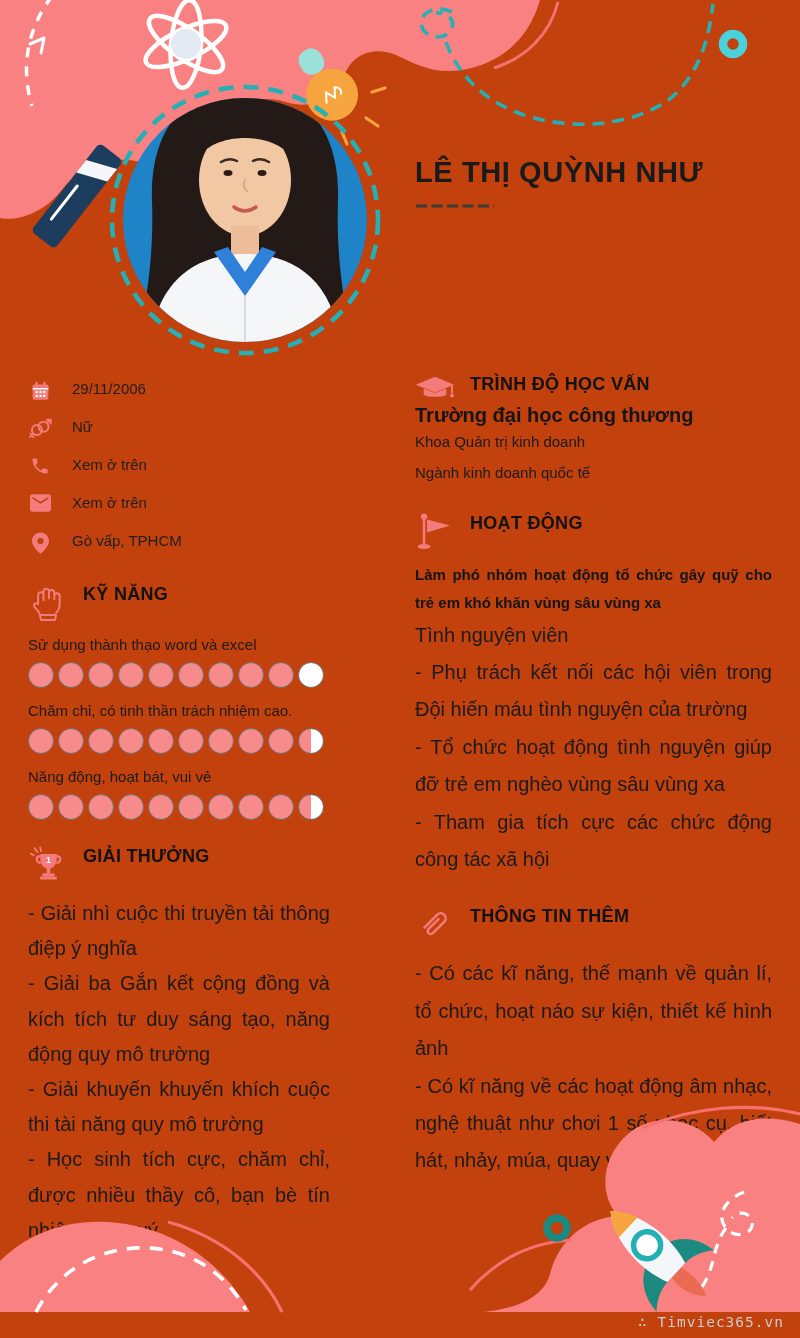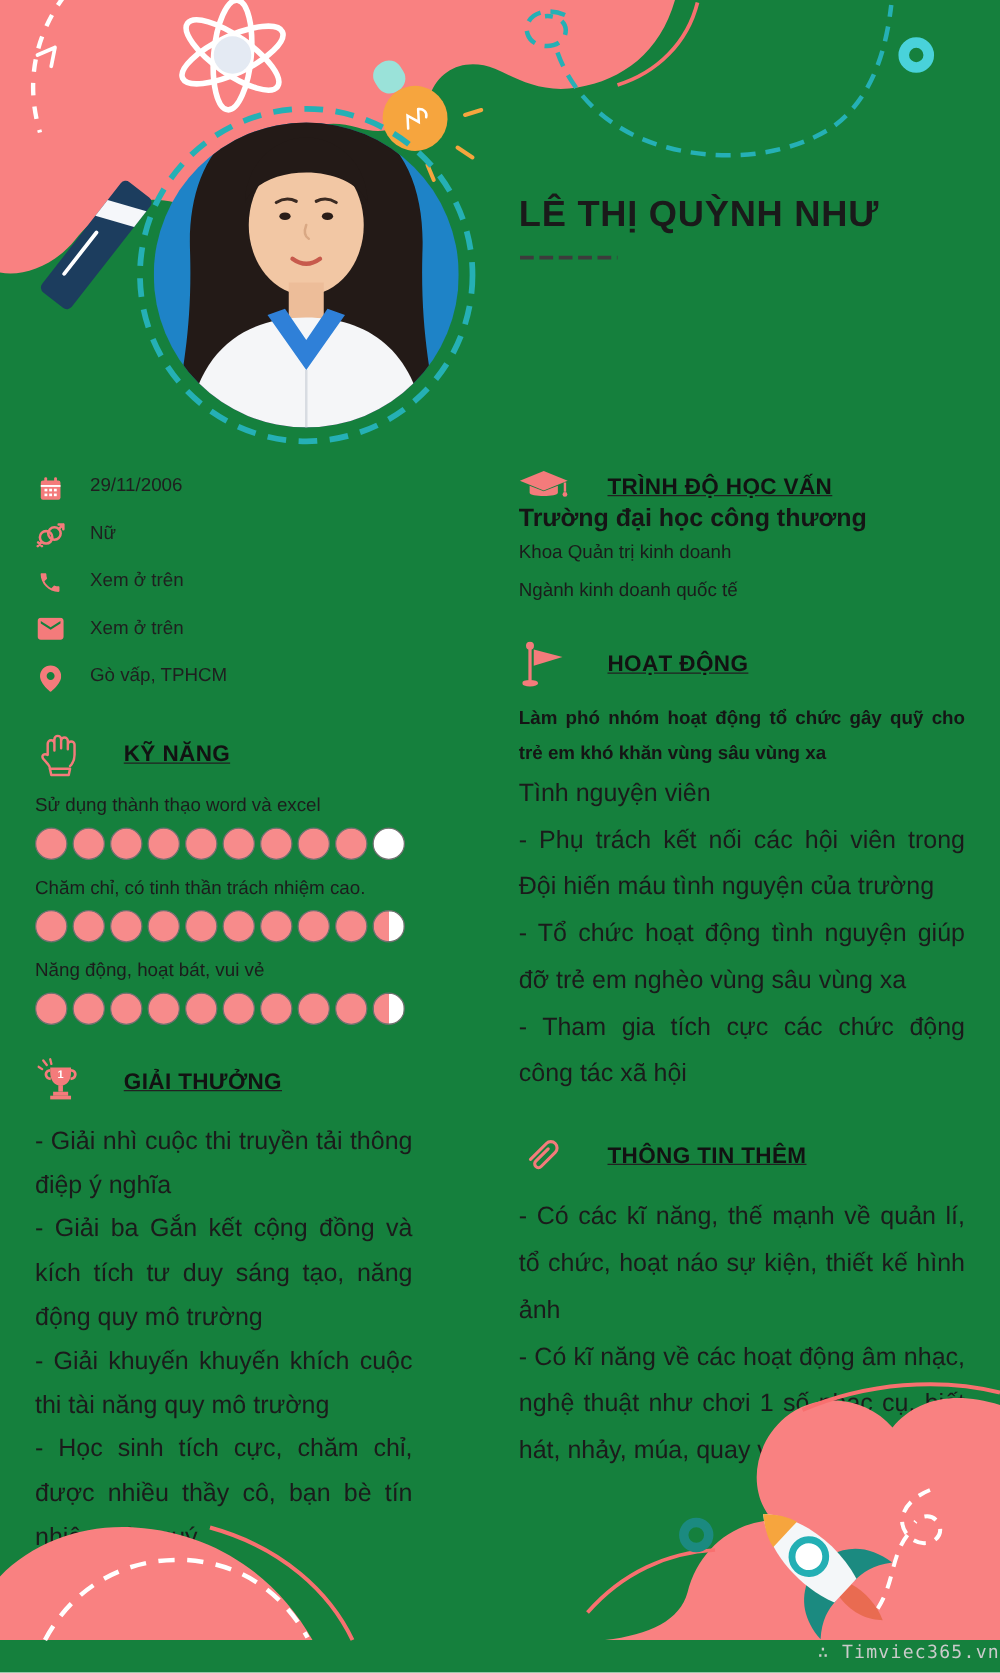--- a/index.html
+++ b/index.html
@@ -1,35 +1,35 @@
 <!DOCTYPE html>
 <html><head>
 <meta charset="utf-8">
 <style>
   html,body{margin:0;padding:0;background:#fff;}
-  .page{position:relative;width:800px;height:1338px;background:#15803d;overflow:hidden;
+  .page{position:relative;width:800px;height:1338px;background:#c2410c;overflow:hidden;
         font-family:"Liberation Sans",sans-serif;color:#212121;}
   svg{display:block;}
   .abs{position:absolute;}
 
   
   .name-block{position:absolute;left:415px;top:156px;}
   .name{font-size:29px;font-weight:700;color:#1a1a1a;letter-spacing:0.6px;margin:0;}
   .name-dashes{margin-top:14px;}
 
   
   .left-col{position:absolute;left:28px;top:380px;width:302px;}
   .right-col{position:absolute;left:415px;top:374px;width:357px;}
 
   
   .info-row{display:flex;align-items:flex-start;height:38px;gap:20px;font-size:15px;color:#1f1f1f;}
   .info-icon{width:24px;flex:none;display:flex;justify-content:center;}
 
   
-  .section-header{display:flex;align-items:center;gap:31px;text-decoration:underline;}
+  .section-header{display:flex;align-items:flex-start;gap:15px;}
   .icon-box{width:40px;flex:none;display:flex;justify-content:center;}
   .section-title{font-size:18px;font-weight:700;color:#121212;margin:0;letter-spacing:0.3px;}
 
   
   .skills-header{margin-top:14px;}
   .skill-label{font-size:15px;color:#1c1c1c;margin:14px 0 9px;}
   .dots{display:flex;gap:4px;}
   .dot{width:26px;height:26px;border-radius:50%;box-sizing:border-box;border:1.5px solid #707070;background:#fff;flex:none;}
   .dot.filled{background:#F78B8B;}
   .dot.half{background:linear-gradient(90deg,#F78B8B 50%,#ffffff 50%);}
@@ -42,21 +42,21 @@
   
   .edu-school{font-size:20px;font-weight:700;color:#151515;}
   .edu-lines .line{font-size:15px;line-height:2.05;color:#1b1b1b;}
   .act-header{margin-top:24px;}
   .role{font-size:15px;font-weight:700;line-height:1.87;text-align:justify;margin-top:10px;color:#151515;}
   .rlines .jline{line-height:1.87;}
   .extra-header{margin-top:28px;}
   .extra-lines{margin-top:13px;}
 
   
-  .watermark{position:absolute;top:1314px;right:0;font-family:"DejaVu Sans Mono",monospace;
+  .watermark{position:absolute;top:1314px;right:16px;font-family:"DejaVu Sans Mono",monospace;
              font-size:14.5px;color:#cbcbcb;letter-spacing:1px;}
 </style>
 </head>
 <body>
 
 <div class="page">
 
   <svg class="abs" style="left:0;top:0" width="800" height="372" viewBox="0 0 800 372">
     <defs>
         <clipPath id="photoClip">

